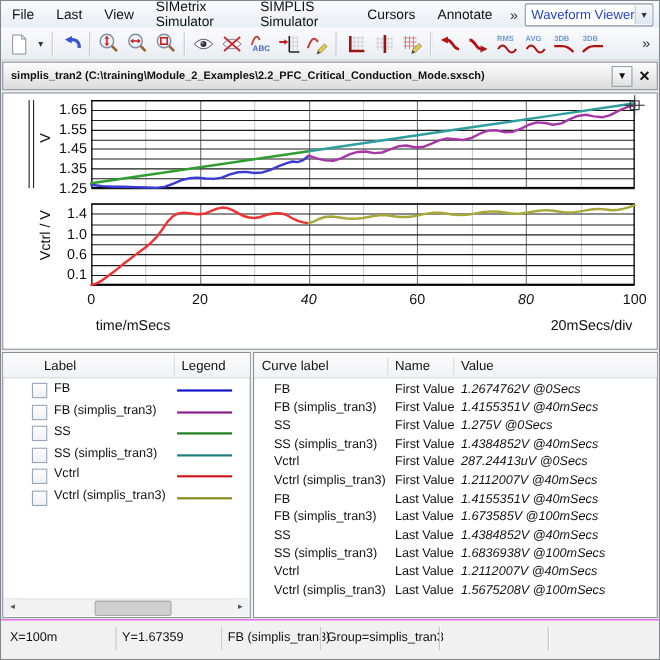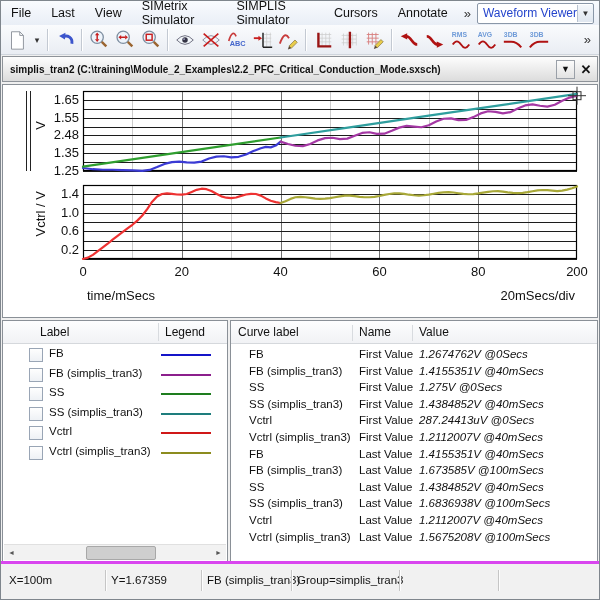--- a/index.html
+++ b/index.html
@@ -66,21 +66,21 @@
   
   .hscroll{position:absolute;left:1px;right:1px;bottom:1px;height:15px;background:#f2f2f2;
     border-top:1px solid #e0e0e0;}
   .sarrow{position:absolute;top:0;width:15px;height:15px;font-size:7px;color:#555;
     display:flex;align-items:center;justify-content:center;background:#f2f2f2;}
   .sarrow.left{left:0;} .sarrow.right{right:0;}
   .sthumb{position:absolute;left:82px;top:1px;width:68px;height:12px;background:#cfcfcf;
     border:1px solid #a8a8a8;border-radius:2px;}
   
   .statusbar{position:absolute;left:1px;right:1px;bottom:1px;height:35px;background:#f1f1f1;
-    border-top:3px solid #d946ef;font-size:11.5px;color:#111;}
+    border-top:1px solid #d946ef;font-size:11.5px;color:#111;}
   .sfield{position:absolute;top:10px;white-space:nowrap;}
   .ssep{position:absolute;top:6px;height:21px;width:1px;background:#c6c6c6;border-right:1px solid #fdfdfd;}
 </style>
 </head>
 <body>
 <div class="frame"></div>
 
 <div class="menubar">
   <div id="menu-items" style="display:flex;align-items:center;">
       <div class="mitem">File</div>
@@ -293,33 +293,33 @@
       <line x1="0" y1="19.5" x2="494" y2="19.5" stroke="#1c1c1c" stroke-width="1"></line>
       <line x1="0" y1="9.5" x2="494" y2="9.5" stroke="#1c1c1c" stroke-width="1"></line>
       <line x1="0" y1="0.5" x2="494" y2="0.5" stroke="#1c1c1c" stroke-width="1"></line>
       <rect x="0.5" y="0.5" width="493" height="73" fill="none" stroke="#000" stroke-width="1.2"></rect>
       <polyline points="0.0,73.99 4.9,72.61 9.9,69.84 14.8,66.14 19.8,62.44 24.7,58.74 29.6,54.58 34.6,50.88 39.5,47.18 44.5,43.48 49.4,39.78 54.3,35.61 59.3,30.53 64.2,24.05 69.2,16.65 74.1,11.56 79.0,9.02 84.0,8.33 88.9,8.79 93.9,9.48 98.8,9.71 103.7,9.02 108.7,6.94 113.6,4.86 118.6,3.70 123.5,4.16 128.4,6.01 133.4,8.79 138.3,11.33 143.3,12.72 148.2,13.18 153.1,12.49 158.1,10.87 163.0,9.48 168.0,8.79 172.9,9.02 177.8,10.64 182.8,13.41 187.7,15.73 192.7,17.11 197.6,17.98" fill="none" stroke="#ee3232" stroke-width="2.2" stroke-linejoin="round" stroke-linecap="round"></polyline>
       <polyline points="197.6,17.98 202.5,16.19 207.5,13.88 212.4,12.26 217.4,11.79 222.3,12.26 227.2,12.95 232.2,13.64 237.1,13.88 242.1,13.64 247.0,13.18 251.9,12.26 256.9,11.33 261.8,10.64 266.8,10.54 271.7,11.10 276.6,11.79 281.6,12.26 286.5,12.26 291.5,11.79 296.4,11.01 301.3,9.94 306.3,9.02 311.2,8.42 316.2,8.33 321.1,8.88 326.0,9.71 331.0,10.27 335.9,10.54 340.9,10.27 345.8,9.62 350.7,8.79 355.7,7.95 360.6,7.40 365.6,7.17 370.5,7.49 375.4,8.23 380.4,8.88 385.3,9.25 390.3,9.06 395.2,8.42 400.1,7.63 405.1,6.84 410.0,6.24 415.0,6.11 419.9,6.57 424.8,7.31 429.8,7.86 434.7,8.09 439.7,7.86 444.6,7.17 449.5,6.24 454.5,5.46 459.4,5.00 464.4,5.09 469.3,5.64 474.2,6.11 479.2,5.64 484.1,4.63 489.1,3.24 494.0,1.50" fill="none" stroke="#a8a838" stroke-width="2.2" stroke-linejoin="round" stroke-linecap="round"></polyline>
     </svg>
   <div id="ticks">
       <div class="ytick" style="left: 40px; top: 78px;">1.25</div>
       <div class="ytick" style="left: 40px; top: 60.2222px;">1.35</div>
-      <div class="ytick" style="left: 40px; top: 42.4444px;">2.48</div>
+      <div class="ytick" style="left: 40px; top: 42.4444px;">1.45</div>
       <div class="ytick" style="left: 40px; top: 24.6667px;">1.55</div>
       <div class="ytick" style="left: 40px; top: 6.88889px;">1.65</div>
-      <div class="ytick" style="left: 40px; top: 156.75px;">0.2</div>
+      <div class="ytick" style="left: 40px; top: 156.75px;">0.1</div>
       <div class="ytick" style="left: 40px; top: 138.25px;">0.6</div>
       <div class="ytick" style="left: 40px; top: 119.75px;">1.0</div>
       <div class="ytick" style="left: 40px; top: 101.25px;">1.4</div>
       <div class="xtick" style="left: 65px;">0</div>
       <div class="xtick" style="left: 163.8px;">20</div>
-      <div class="xtick" style="left: 262.6px;">40</div>
+      <div class="xtick" style="left: 262.6px; font-style: italic;">40</div>
       <div class="xtick" style="left: 361.4px;">60</div>
-      <div class="xtick" style="left: 460.2px;">80</div>
-      <div class="xtick" style="left: 559px;">200</div>
+      <div class="xtick" style="left: 460.2px; font-style: italic;">80</div>
+      <div class="xtick" style="left: 559px;">100</div>
     </div>
   <div class="xlabel">time/mSecs</div>
   <div class="xdiv">20mSecs/div</div>
 </div>
 
 <div class="panel leftpanel">
   <div class="phead">
     <span style="left:37px;">Label</span>
     <span style="left:162px;">Legend</span>
     <span class="hsep" style="left:155px;top:2px;"></span>

